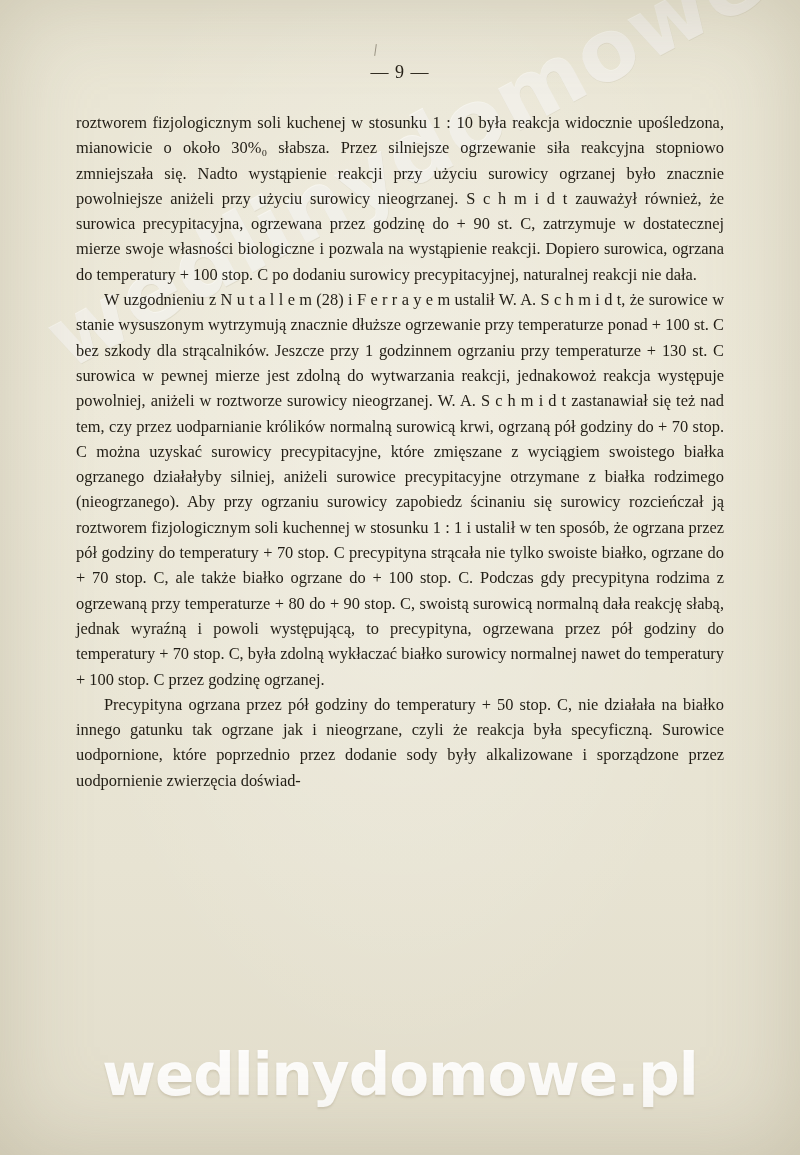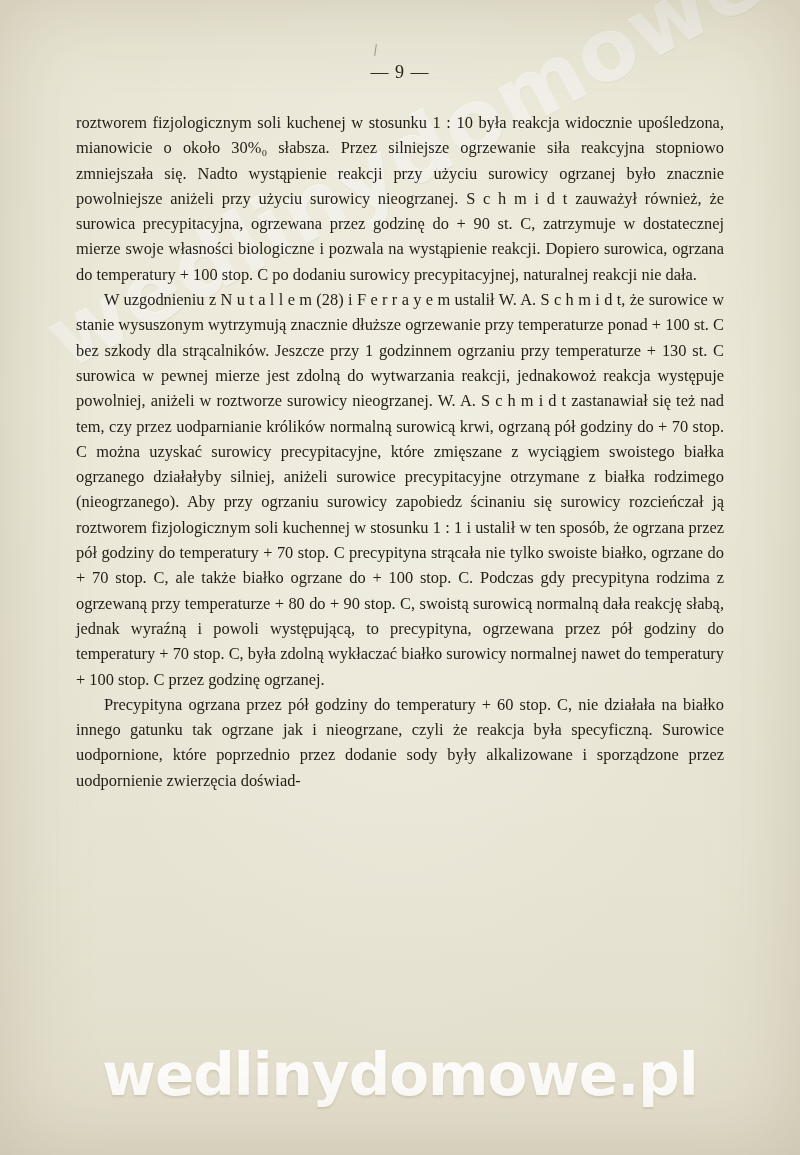--- a/index.html
+++ b/index.html
@@ -124,20 +124,20 @@
 
 <div class="content">
 
   <div class="tick"></div>
 
   <div class="folio">— 9 —</div>
 
   <div class="textblock">
     <p class="noindent">roztworem fizjologicznym soli kuchenej w stosunku 1 : 10 była reakcja widocznie upośledzona, mianowicie o około 30%₀ słabsza. Przez silniejsze ogrzewanie siła reakcyjna stopniowo zmniejszała się. Nadto wystąpienie reakcji przy użyciu surowicy ogrzanej było znacznie powolniejsze aniżeli przy użyciu surowicy nieogrzanej. S c h m i d t zauważył również, że surowica precypitacyjna, ogrzewana przez godzinę do + 90 st. C, zatrzymuje w dostatecznej mierze swoje własności biologiczne i pozwala na wystąpienie reakcji. Dopiero surowica, ogrzana do temperatury + 100 stop. C po dodaniu surowicy precypitacyjnej, naturalnej reakcji nie dała.</p>
     <p>W uzgodnieniu z N u t a l l e m (28) i F e r r a y e m ustalił W. A. S c h m i d t, że surowice w stanie wysuszonym wytrzymują znacznie dłuższe ogrzewanie przy temperaturze ponad + 100 st. C bez szkody dla strącalników. Jeszcze przy 1 godzinnem ogrzaniu przy temperaturze + 130 st. C surowica w pewnej mierze jest zdolną do wytwarzania reakcji, jednakowoż reakcja występuje powolniej, aniżeli w roztworze surowicy nieogrzanej. W. A. S c h m i d t zastanawiał się też nad tem, czy przez uodparnianie królików normalną surowicą krwi, ogrzaną pół godziny do + 70 stop. C można uzyskać surowicy precypitacyjne, które zmięszane z wyciągiem swoistego białka ogrzanego działałyby silniej, aniżeli surowice precypitacyjne otrzymane z białka rodzimego (nieogrzanego). Aby przy ogrzaniu surowicy zapobiedz ścinaniu się surowicy rozcieńczał ją roztworem fizjologicznym soli kuchennej w stosunku 1 : 1 i ustalił w ten sposób, że ogrzana przez pół godziny do temperatury + 70 stop. C precypityna strącała nie tylko swoiste białko, ogrzane do + 70 stop. C, ale także białko ogrzane do + 100 stop. C. Podczas gdy precypityna rodzima z ogrzewaną przy temperaturze + 80 do + 90 stop. C, swoistą surowicą normalną dała reakcję słabą, jednak wyraźną i powoli występującą, to precypityna, ogrzewana przez pół godziny do temperatury + 70 stop. C, była zdolną wykłaczać białko surowicy normalnej nawet do temperatury + 100 stop. C przez godzinę ogrzanej.</p>
-    <p>Precypityna ogrzana przez pół godziny do temperatury + 60 stop. C, nie działała na białko innego gatunku tak ogrzane jak i nieogrzane, czyli że reakcja była specyficzną. Surowice uodpornione, które poprzednio przez dodanie sody były alkalizowane i sporządzone przez uodpornienie zwierzęcia doświad-</p>
+    <p>Precypityna ogrzana przez pół godziny do temperatury + 50 stop. C, nie działała na białko innego gatunku tak ogrzane jak i nieogrzane, czyli że reakcja była specyficzną. Surowice uodpornione, które poprzednio przez dodanie sody były alkalizowane i sporządzone przez uodpornienie zwierzęcia doświad-</p>
   </div>
 
 </div>
 
 <div class="watermark-bottom">wedlinydomowe.pl</div>
 
 <div class="edge-shade"></div>
 
 </body></html>

